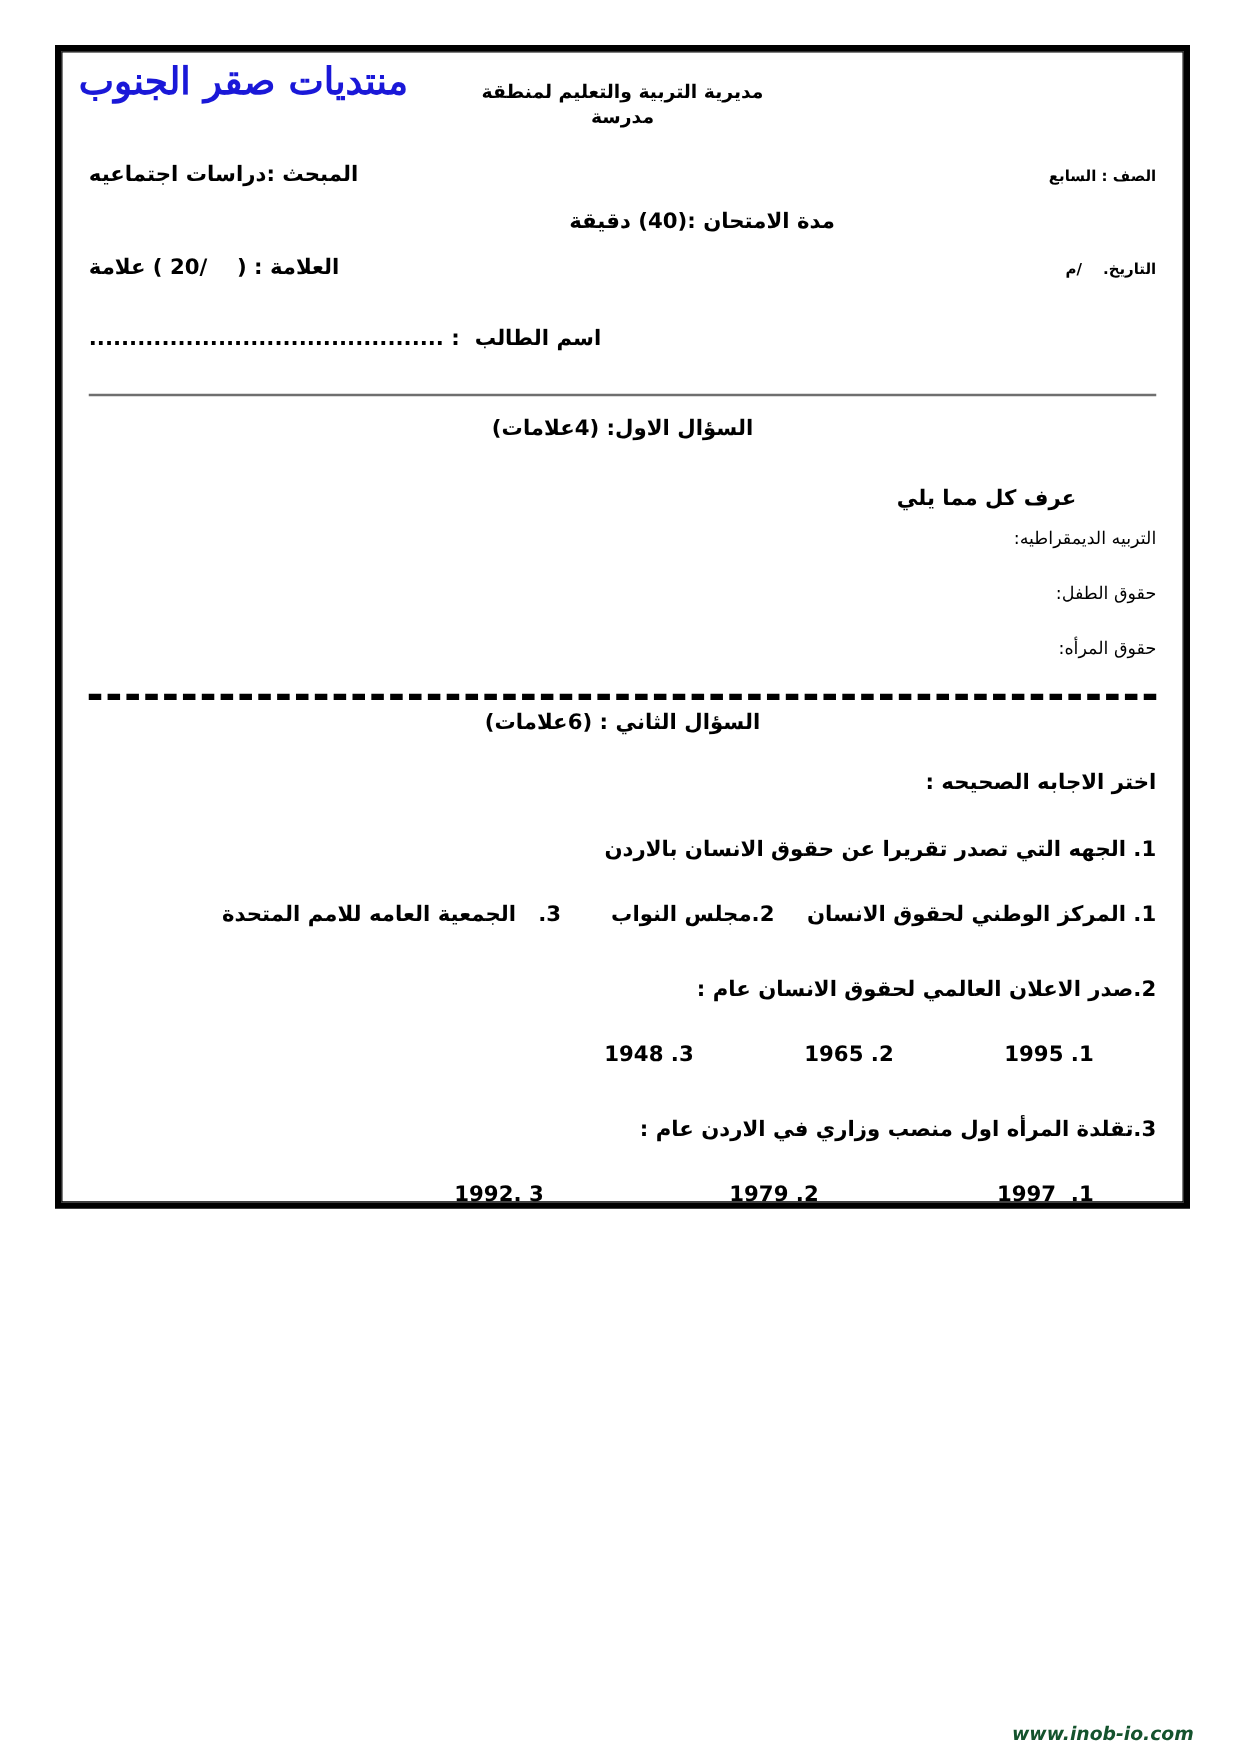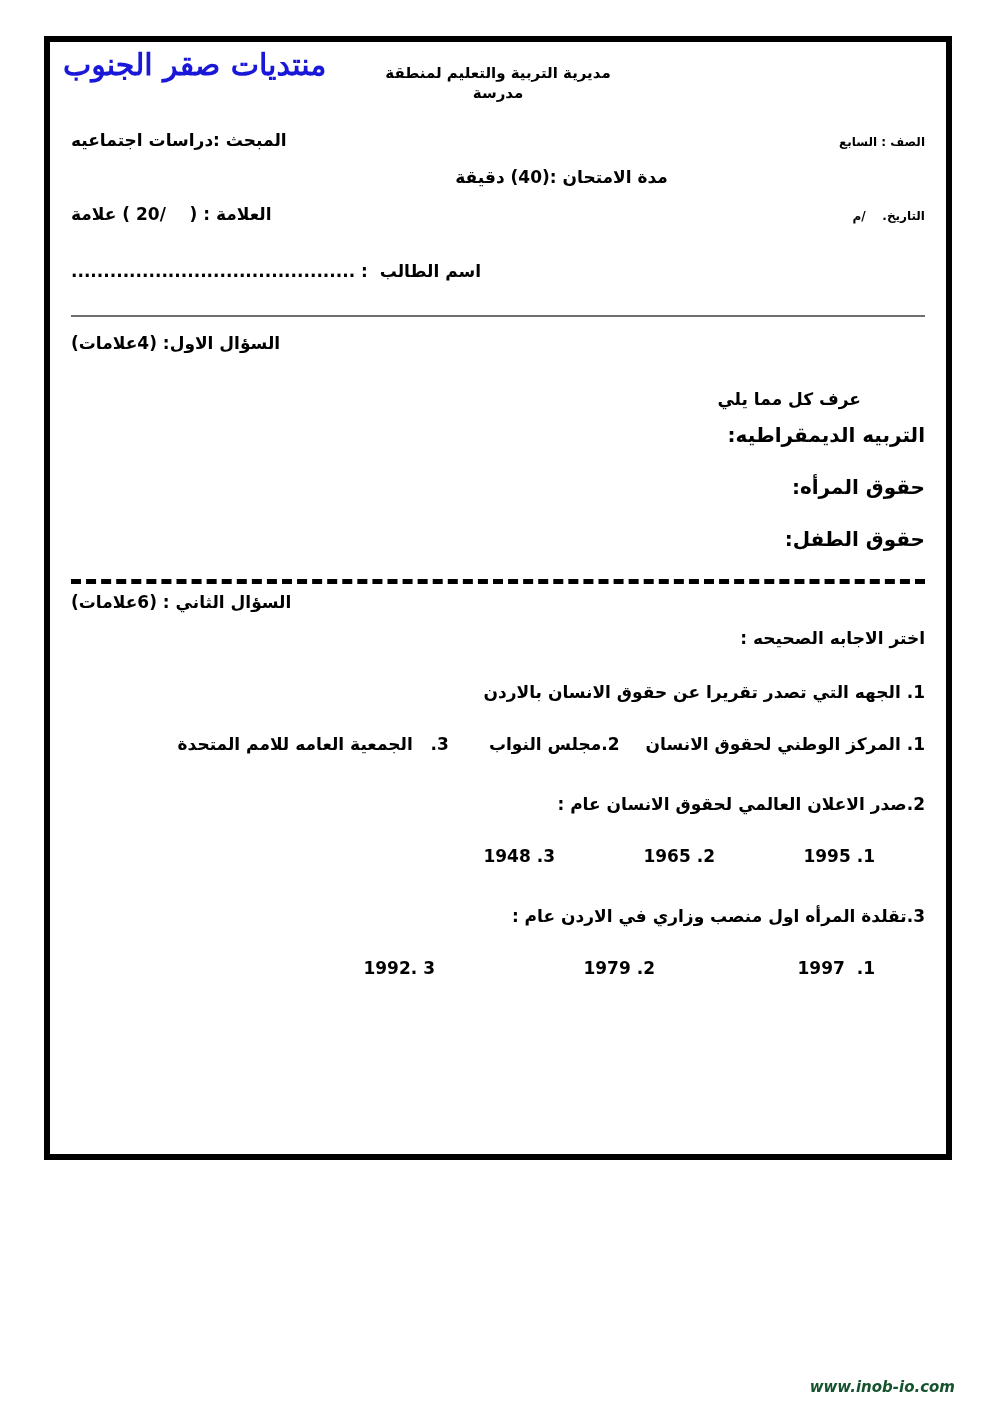--- a/index.html
+++ b/index.html
@@ -16,21 +16,21 @@
     color: #000000;
     overflow: hidden;
   }
 
   
   .page-frame {
     position: absolute;
     left: 44px;
     top: 36px;
     width: 908px;
-    height: 1124px;
+    height: 931px;
     border: 5px solid #000000;
     background: #ffffff;
     box-sizing: border-box;
   }
   .page-frame-inner {
     position: absolute;
     left: 0;
     top: 0;
     right: 0;
     bottom: 0;
@@ -140,52 +140,52 @@
     margin: 14px 0 16px 0;
   }
   .rule-dashed {
     height: 0;
     border-top: 5px dashed #000000;
     margin: 18px 0 8px 0;
   }
 
   
   .q-heading {
-    text-align: left;
+    text-align: center;
     direction: rtl;
     font-size: 17px;
     font-weight: 700;
     margin-bottom: 8px;
     white-space: pre;
   }
   .q-instruction {
     text-align: right;
     direction: rtl;
     font-size: 17px;
     font-weight: 700;
     padding-right: 64px;
     margin-top: 36px;
     margin-bottom: 14px;
     white-space: pre;
   }
   .define-item {
     text-align: right;
     direction: rtl;
-    font-size: 20px;
-    font-weight: 700;
+    font-size: 14px;
+    font-weight: 400;
     margin-bottom: 28px;
     white-space: pre;
   }
 
   .mc-instruction {
     text-align: right;
     direction: rtl;
     font-size: 17px;
     font-weight: 700;
-    margin-top: 16px;
+    margin-top: 28px;
     margin-bottom: 34px;
     white-space: pre;
   }
   .mc-stem {
     text-align: right;
     direction: rtl;
     font-size: 17px;
     font-weight: 700;
     margin-bottom: 32px;
     white-space: pre;
@@ -268,22 +268,22 @@
     </div>
 
 
     <div class="rule-solid"></div>
 
     <div class="q-heading">السؤال الاول: (4علامات)</div>
 
     <div class="q-instruction">عرف كل مما يلي</div>
 
     <div class="define-item">التربيه الديمقراطيه:</div>
+    <div class="define-item">حقوق الطفل:</div>
     <div class="define-item">حقوق المرأه:</div>
-    <div class="define-item">حقوق الطفل:</div>
 
     <div class="rule-dashed"></div>
 
     <div class="q-heading">السؤال الثاني : (6علامات)</div>
 
     <div class="mc-instruction">اختر الاجابه الصحيحه :</div>
 
     <div class="mc-stem pad-1">1. الجهه التي تصدر تقريرا عن حقوق الانسان بالاردن</div>
     <div class="mc-options text-opts">
       <div class="opt">1. المركز الوطني لحقوق الانسان</div>

